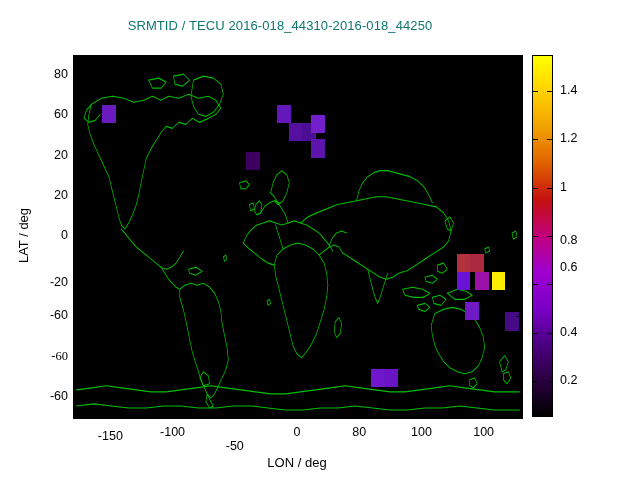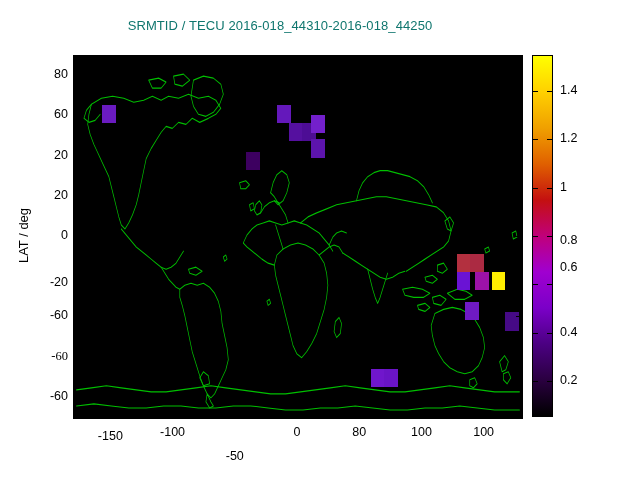--- a/index.html
+++ b/index.html
@@ -176,27 +176,28 @@
       <div class="ytick-label" style="top: 188.778px;">20</div>
       <div class="ytick-label" style="top: 229px;">0</div>
       <div class="ytick-label" style="top: 276px;">-20</div>
       <div class="ytick-label" style="top: 309.444px;">-60</div>
       <div class="ytick-label" style="top: 349.667px; font-family: Liberation Serif, serif;">-60</div>
       <div class="ytick-label" style="top: 389.889px;">-60</div>
     </div>
   <div>
       <div class="xtick-label" style="left: 110.333px; top: 430px;">-150</div>
       <div class="xtick-label" style="left: 172.556px; top: 426px;">-100</div>
-      <div class="xtick-label" style="left: 234.778px; top: 450px;">-50</div>
+      <div class="xtick-label" style="left: 234.778px; top: 440px;">-50</div>
       <div class="xtick-label" style="left: 297px; top: 426px;">0</div>
       <div class="xtick-label" style="left: 359.222px; top: 426px;">80</div>
       <div class="xtick-label" style="left: 421.444px; top: 426px;">100</div>
       <div class="xtick-label" style="left: 483.667px; top: 426px;">100</div>
     </div>
 
+  <div class="xlabel">LON / deg</div>
   <div class="ylabel">LAT / deg</div>
 
   <div class="cbar">
     <div class="cbar-grad" style="background: linear-gradient(rgb(255, 255, 0), rgb(255, 208, 0), rgb(240, 160, 0), rgb(224, 96, 0), rgb(196, 16, 16), rgb(192, 0, 122), rgb(160, 0, 208), rgb(123, 0, 200), rgb(75, 0, 130), rgb(42, 0, 64), rgb(0, 0, 0));"></div>
   </div>
   <div>
       <div class="cbar-label" style="top: 374px;">0.2</div>
       <div class="cbar-label" style="top: 325.533px;">0.4</div>
       <div class="cbar-label" style="top: 261px;">0.6</div>
       <div class="cbar-label" style="top: 234px;">0.8</div>

